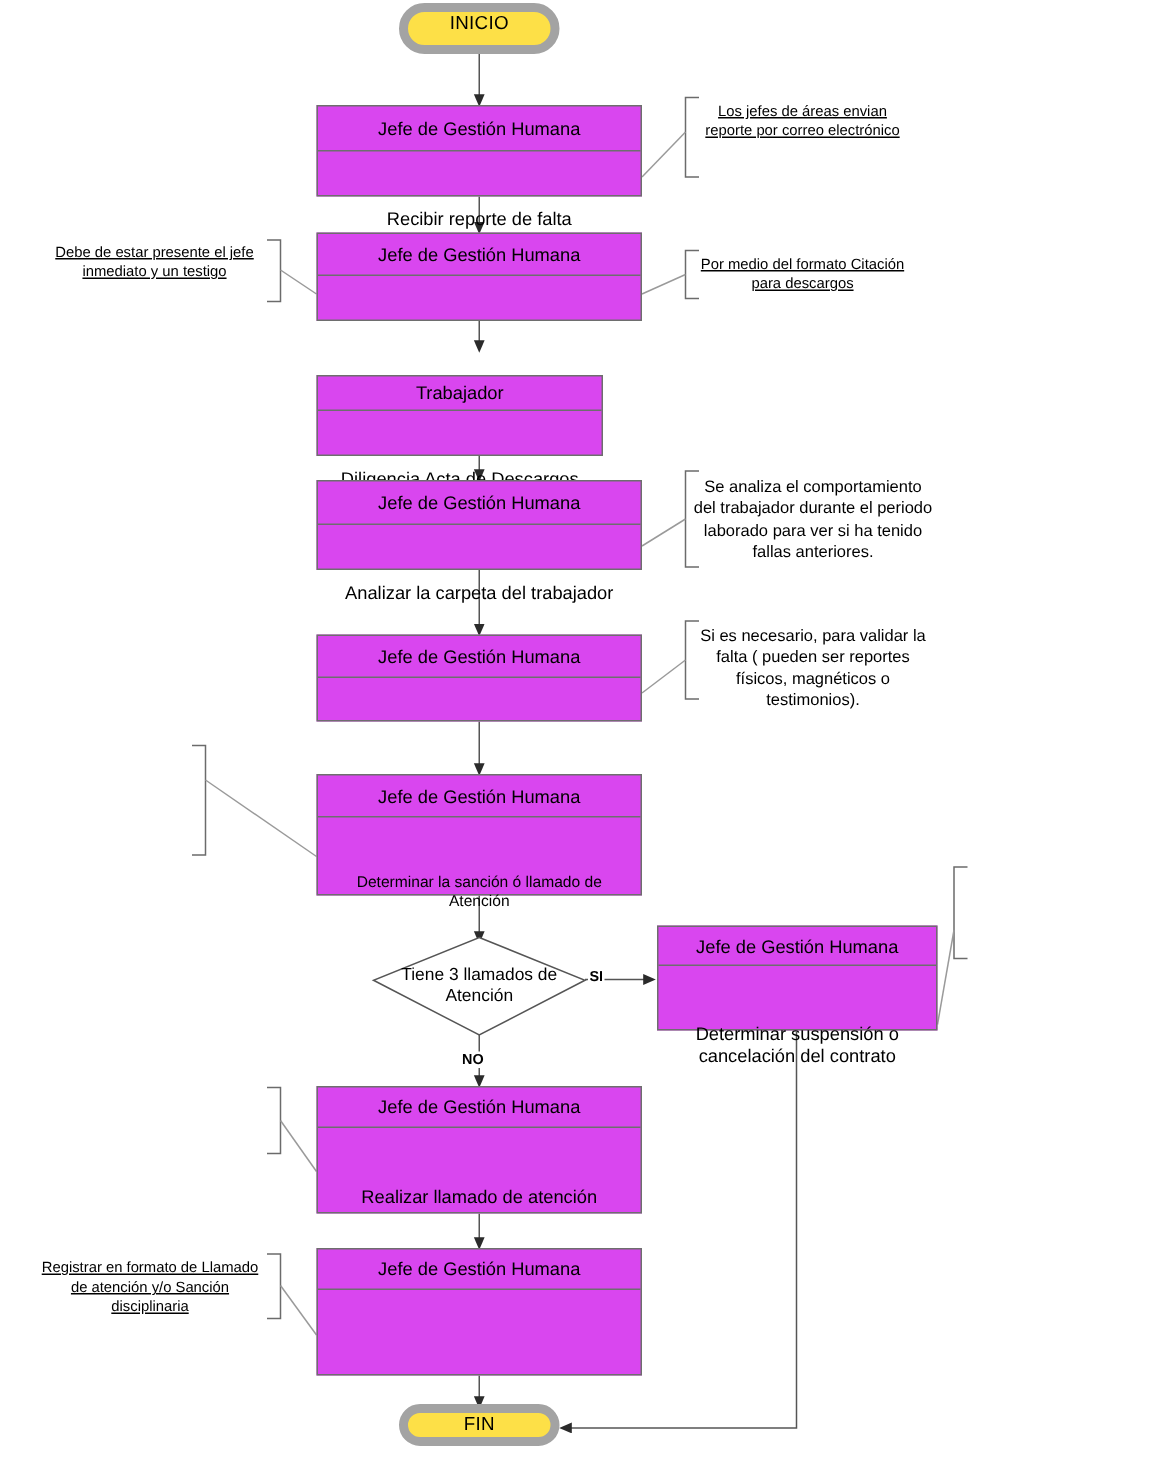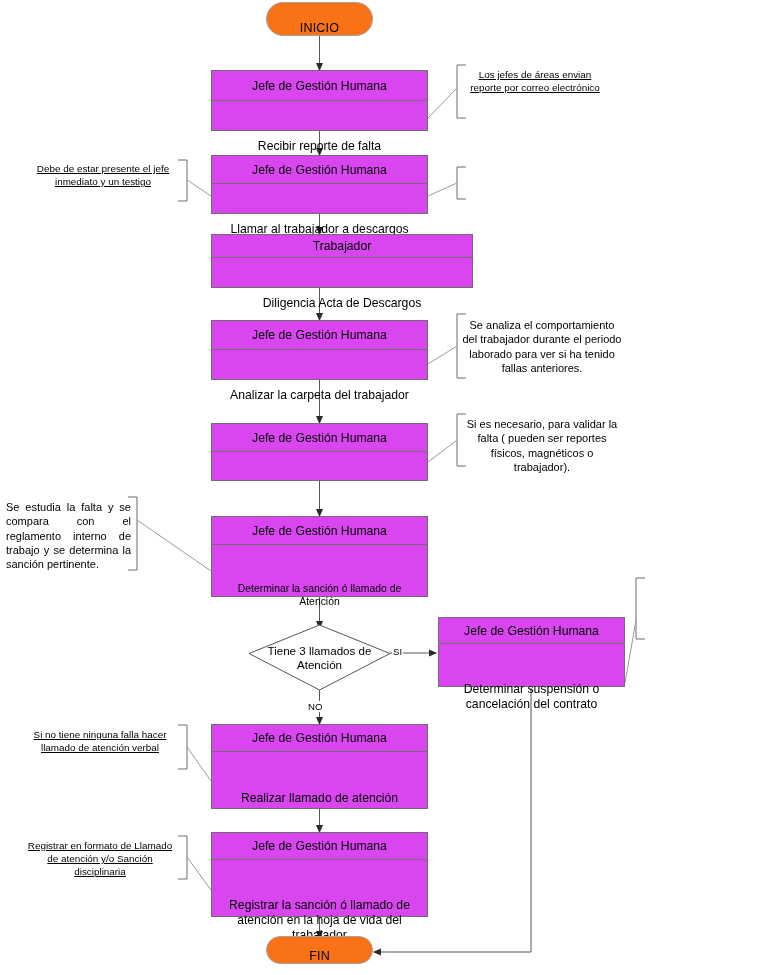--- a/index.html
+++ b/index.html
@@ -13,24 +13,24 @@
     width:768px;
     height:975px;
     overflow:hidden;
     background:#ffffff;
   }
   #wires{position:absolute;left:0;top:0;width:768px;height:975px;}
 
   
   .terminator{
     position:absolute;
-    border:1px solid #a3a3a3;
+    border:6px solid #a3a3a3;
     border-radius:26px;
-    background:#f97316;
-    display:flex;align-items:flex-end;justify-content:center;
+    background:#fde047;
+    display:flex;align-items:flex-start;justify-content:center;
     font-size:12.5px;
     color:#000;
     letter-spacing:.2px;
     box-sizing:border-box;
   }
 
   
   .pbox{
     position:absolute;
     border:1px solid #6e6e6e;
@@ -85,20 +85,21 @@
   .note.justify{text-align:justify;}
   .note.big{font-size:10.6px;line-height:1.26;}
   .note.mid{font-size:9.9px;line-height:1.30;text-decoration:underline;}
 
   .edgelabel{
     position:absolute;
     font-size:9.6px;
     background:#fff;
     padding:0 1px;
     color:#000;
+    font-weight:bold;
   }
 </style>
 </head>
 <body>
 
 <div id="canvas">
 
   <svg id="wires" viewBox="0 0 768 975" xmlns="http://www.w3.org/2000/svg">
     <defs>
       <marker id="ah" markerWidth="9" markerHeight="9" refX="4.2" refY="3.6" orient="auto" markerUnits="userSpaceOnUse">
@@ -169,24 +170,23 @@
     <span>INICIO</span>
   </div>
 
   <div class="pbox" style="left:211px;top:70px;width:217px;height:61px;">
     <div class="role" style="height:30px;">Jefe de Gestión Humana</div>
     <div class="act">Recibir reporte de falta</div>
   </div>
 
   <div class="pbox" style="left:211px;top:155px;width:217px;height:59px;">
     <div class="role" style="height:28px;">Jefe de Gestión Humana</div>
-    <div class="act">Llamar al trabajador a descargos</div>
-  </div>
-
-  <div class="pbox" style="left:211px;top:234px;width:262px;height:54px;">
+  </div>
+
+  <div class="pbox" style="left:211px;top:250px;width:191px;height:54px;">
     <div class="role" style="height:23px;">Trabajador</div>
     <div class="act">Diligencia Acta de Descargos</div>
   </div>
 
   <div class="pbox" style="left:211px;top:320px;width:217px;height:60px;">
     <div class="role" style="height:29px;">Jefe de Gestión Humana</div>
     <div class="act">Analizar la carpeta del trabajador</div>
   </div>
 
   <div class="pbox" style="left:211px;top:423px;width:217px;height:58px;">
@@ -209,36 +209,34 @@
     <div class="act">Determinar suspensión o cancelación del contrato</div>
   </div>
 
   <div class="pbox" style="left:211px;top:724px;width:217px;height:85px;">
     <div class="role" style="height:27px;">Jefe de Gestión Humana</div>
     <div class="act">Realizar llamado de atención</div>
   </div>
 
   <div class="pbox" style="left:211px;top:832px;width:217px;height:85px;">
     <div class="role" style="height:27px;">Jefe de Gestión Humana</div>
-    <div class="act">Registrar la sanción ó llamado de atención en la hoja de vida del trabajador</div>
   </div>
 
   <div class="terminator" style="left:266px;top:936px;width:107px;height:28px;">
     <span>FIN</span>
   </div>
 
   <div class="note center mid" style="left:465px;top:69px;width:140px;">Los jefes de áreas envian reporte por correo electrónico</div>
 
   <div class="note center mid" style="left:28px;top:163px;width:150px;">Debe de estar presente el jefe inmediato y un testigo</div>
 
+  <div class="note center mid" style="left:465px;top:171px;width:140px;">Por medio del formato Citación para descargos</div>
 
   <div class="note center" style="left:462px;top:318px;width:160px;">Se analiza el comportamiento del trabajador durante el periodo laborado para ver si ha tenido fallas anteriores.</div>
 
-  <div class="note center" style="left:462px;top:417px;width:160px;">Si es necesario,  para validar la falta ( pueden ser reportes físicos, magnéticos o trabajador).</div>
-
-  <div class="note justify" style="left:6px;top:500px;width:125px;">Se estudia la falta y se compara con el reglamento interno de trabajo y se determina la sanción pertinente.</div>
-
-
-  <div class="note center mid" style="left:22px;top:729px;width:156px;">Si no tiene ninguna falla hacer llamado de atención verbal</div>
+  <div class="note center" style="left:462px;top:417px;width:160px;">Si es necesario,  para validar la falta ( pueden ser reportes físicos, magnéticos o testimonios).</div>
+
+
+
 
   <div class="note center mid" style="left:22px;top:840px;width:156px;">Registrar en formato de Llamado de atención y/o Sanción disciplinaria</div>
 
 </div>
 
 </body></html>

